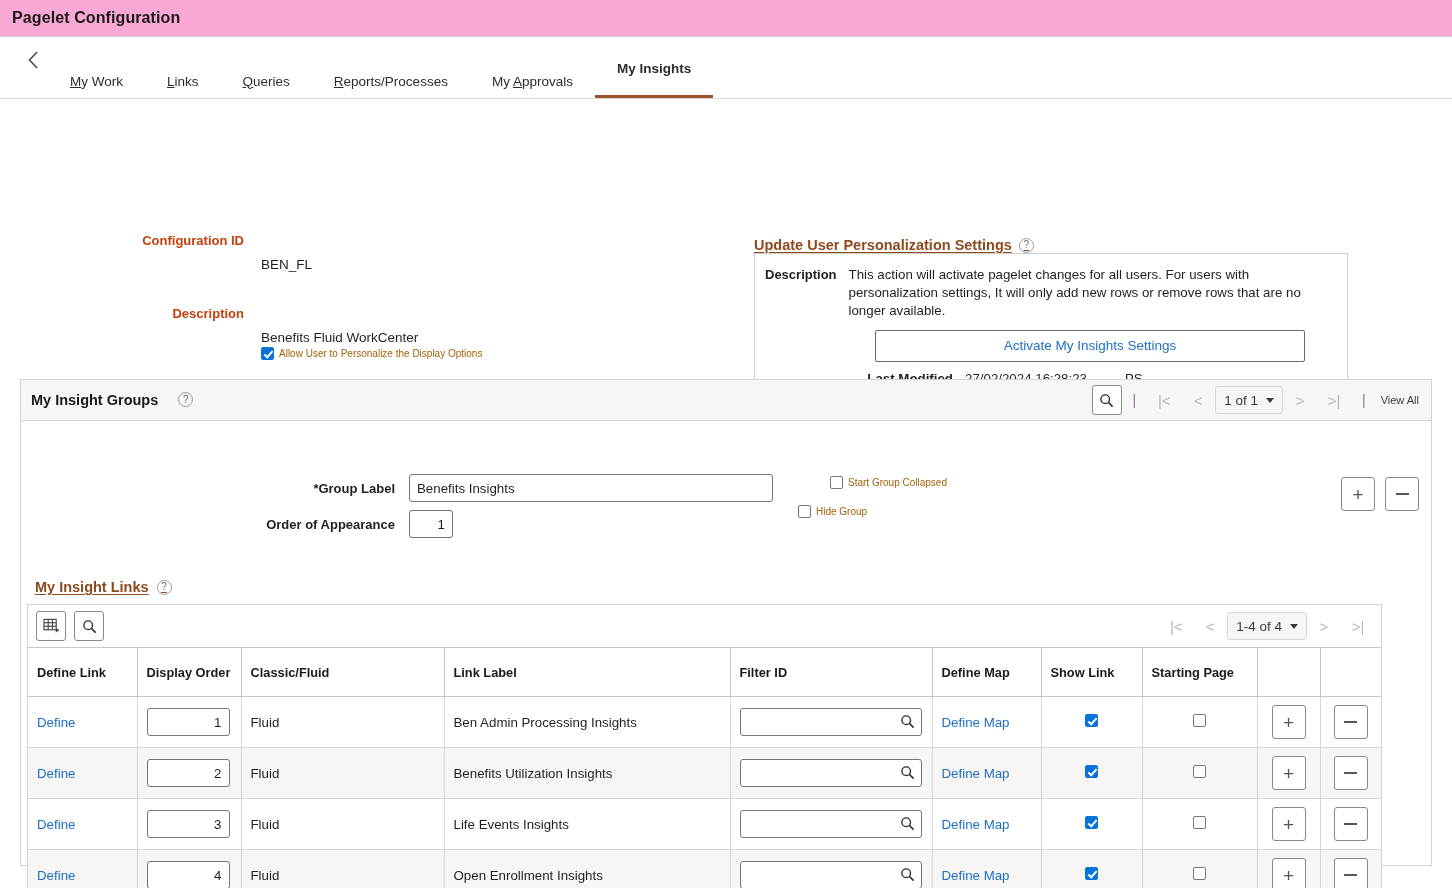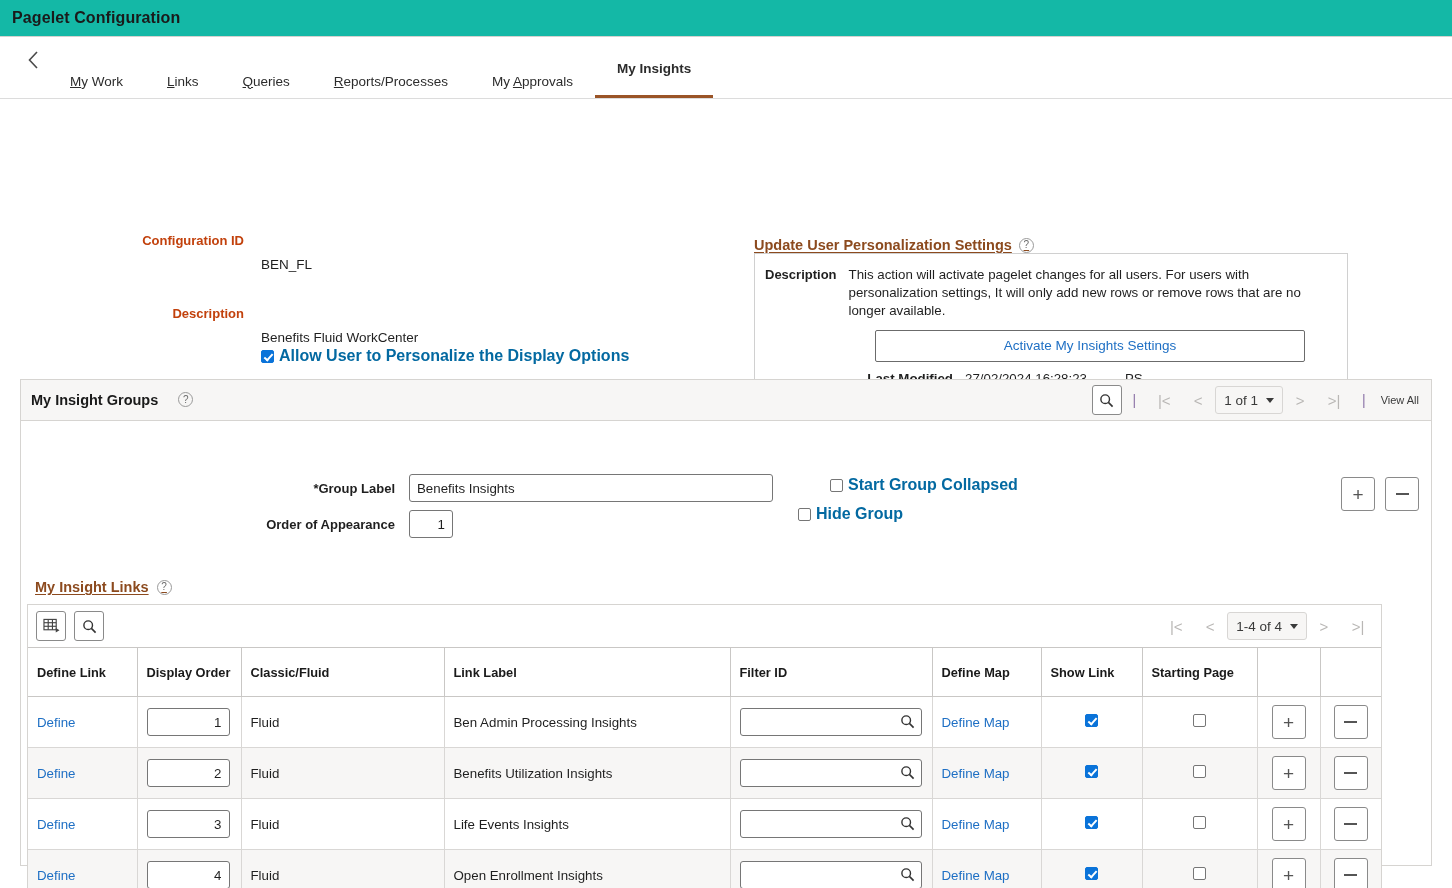--- a/index.html
+++ b/index.html
@@ -9,21 +9,21 @@
     background: #ffffff;
     font-family: "Liberation Sans", sans-serif;
     font-size: 13px;
     color: #1f1f1f;
     overflow: hidden;
   }
 
   
   .titlebar {
     height: 37px;
-    background: #14b8a6;
+    background: #f9a8d4;
     border-bottom: 1px solid #d4d2cf;
     display: flex; align-items: center;
     padding-left: 12px;
   }
   .titlebar .title {
     font-size: 16px; font-weight: bold; color: #1a1a1a;
     letter-spacing: .1px;
   }
 
   
@@ -72,21 +72,21 @@
   }
   .field-value { font-size: 13.5px; color: #1f1f1f; }
 
   .cfg-block { position: absolute; }
   .cfg-label-id   { left: 0px;   top: 134px; width: 244px; }
   .cfg-value-id   { left: 261px; top: 158px; }
   .cfg-label-desc { left: 0px;   top: 207px; width: 244px; }
   .cfg-value-desc { left: 261px; top: 231px; }
 
   .cb-row { display: flex; align-items: center; gap: 5px; margin-top: 2px; }
-  .cb-row label { font-weight: bold; font-size: 16px; color: #0369a1; cursor: pointer; }
+  .cb-row label { font-weight: normal; font-size: 10px; color: #a16207; cursor: pointer; }
 
   
   .chk {
     width: 13px; height: 13px;
     border: 1px solid #767676;
     background: #fff;
     border-radius: 2px;
     display: inline-block;
     position: relative;
     flex: none;

